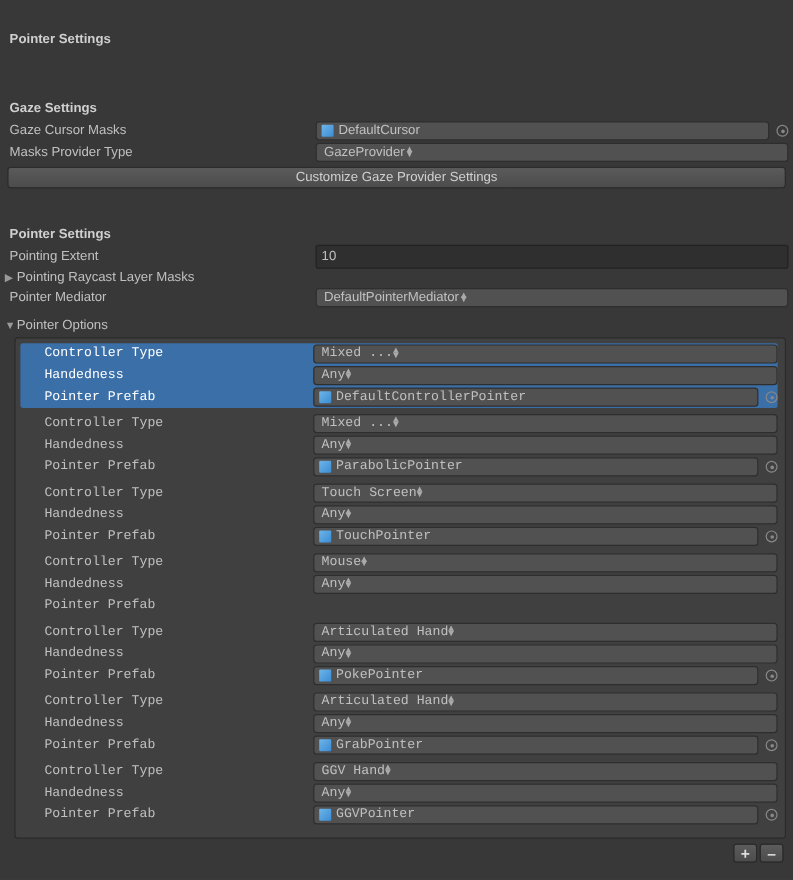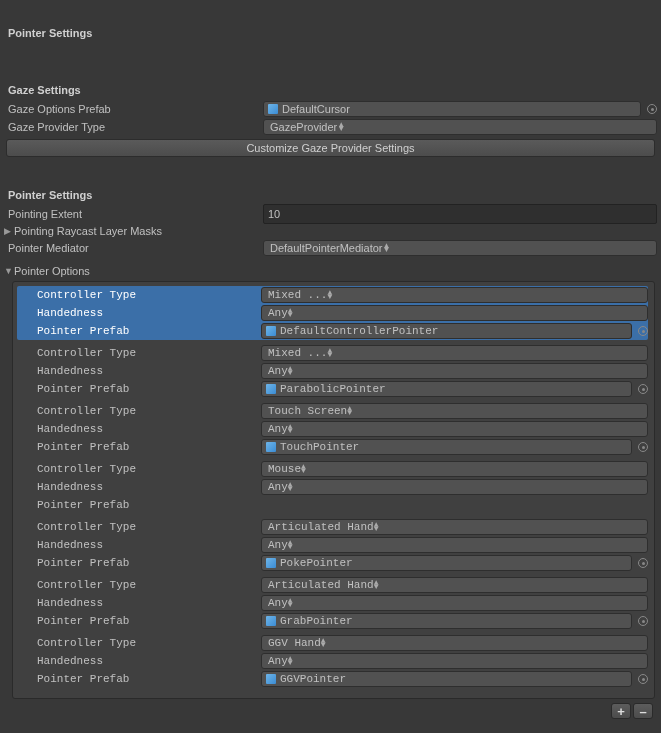--- a/index.html
+++ b/index.html
@@ -171,32 +171,32 @@
 </head>
 <body>
 
 <div class="header">Pointer Settings</div>
 
 <div class="section-spacer"></div>
 
 <div class="header">Gaze Settings</div>
 
 <div class="row">
-  <div class="row-label">Gaze Options Prefab</div>
+  <div class="row-label">Gaze Cursor Masks</div>
   <div class="row-field">
     <div class="objfield">
       <span class="cube"></span>
       <span>DefaultCursor</span>
     </div>
     <div class="circle-btn"></div>
   </div>
 </div>
 
 <div class="row">
-  <div class="row-label">Gaze Provider Type</div>
+  <div class="row-label">Masks Provider Type</div>
   <div class="row-field">
     <div class="dropdown">
       <span>GazeProvider</span>
       <span class="dbl-arrow">
           <span>▲</span>
           <span>▼</span>
         </span>
     </div>
   </div>
 </div>

